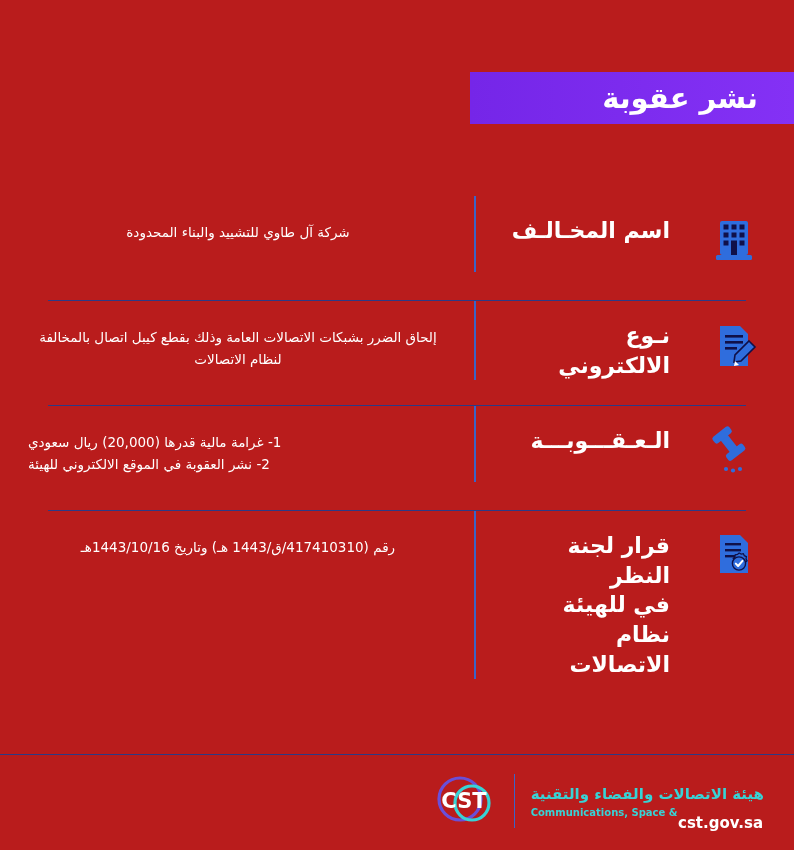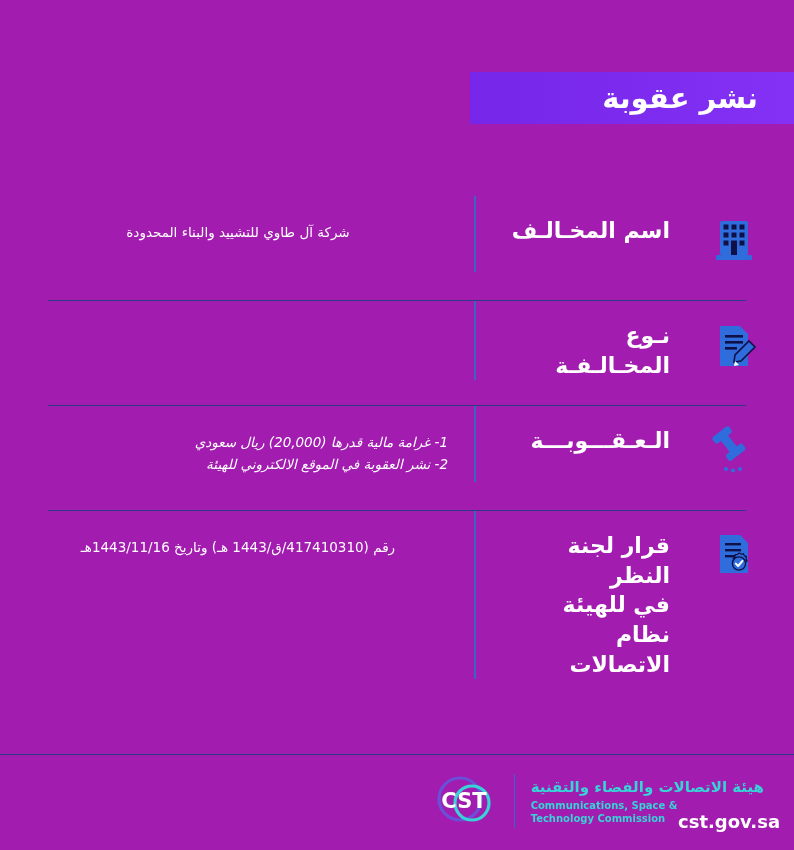--- a/index.html
+++ b/index.html
@@ -11,21 +11,21 @@
     height: 850px;
     background: #101049;
     font-family: "DejaVu Sans", "Liberation Sans", sans-serif;
     overflow: hidden;
     position: relative;
   }
   .page {
     position: relative;
     width: 794px;
     height: 850px;
-    background: #a21caf;
+    background: #b91c1c;
     box-sizing: border-box;
   }
 
   
   .header-band {
     position: absolute;
     top: 72px;
     left: 470px;
     width: 324px;
     height: 52px;
@@ -104,22 +104,21 @@
     direction: rtl;
   }
   .row .value-text {
     color: #ffffff;
     font-size: 13.5px;
     line-height: 1.6;
     white-space: pre-line;
     direction: rtl;
   }
   .row .value-text.numbered {
-    text-align: right;
-    font-style: italic;
+    text-align: left;
   }
   .divider {
     height: 1px;
     background: #2c3a86;
     margin: 0 48px 0 48px;
   }
 
   
   .icon-box {
     width: 58px;
@@ -181,21 +180,21 @@
     font-weight: 700;
     line-height: 1.35;
     direction: ltr;
     text-align: left;
   }
   .footer-url-wrap {
     position: absolute;
     bottom: 18px;
     left: 678px;
     color: #ffffff;
-    font-size: 18px;
+    font-size: 15px;
     font-weight: 700;
     direction: ltr;
   }
 </style>
 </head>
 <body>
 
 <div class="page">
 
   <div class="header-band">
@@ -238,21 +237,24 @@
             <path d="M12 6 h20 l8 8 v32 H12 Z" fill="#2f6ddd"></path>
             <rect x="17" y="15" width="18" height="2.6" fill="#101049"></rect>
             <rect x="17" y="21" width="18" height="2.6" fill="#101049"></rect>
             <rect x="17" y="27" width="12" height="2.6" fill="#101049"></rect>
             <path d="M41 21 l6 6 -14 14 -7 1 1 -7 Z" fill="#2f6ddd" stroke="#101049" stroke-width="1.6"></path>
             <path d="M27 41 l-1 5 5 -1 Z" fill="#ffffff"></path>
           </svg>
         </div>
       </div>
       <div class="label-cell">
-        <div class="label-text">نـوع المخـالـفـة</div>
+        <div class="label-text">نـوع الالكتروني</div>
+      </div>
+      <div class="value-cell">
+        <div class="value-text">إلحاق الضرر بشبكات الاتصالات العامة وذلك بقطع كيبل اتصال بالمخالفة لنظام الاتصالات</div>
       </div>
     </div>
     <div class="divider"></div>
 
     <div class="row">
       <div class="icon-cell">
         <div class="icon-box">
           <svg width="52" height="52" viewBox="0 0 52 52" aria-hidden="true">
             <g transform="rotate(-38 26 26)">
               <rect x="22" y="4" width="9" height="26" rx="2" fill="#2f6ddd"></rect>
@@ -290,32 +292,31 @@
             </g>
           </svg>
         </div>
       </div>
       <div class="label-cell">
         <div class="label-text">قرار لجنة النظر
 في للهيئة
 نظام الاتصالات</div>
       </div>
       <div class="value-cell">
-        <div class="value-text">رقم (417410310/ق/1443 هـ) وتاريخ 1443/11/16هـ</div>
+        <div class="value-text">رقم (417410310/ق/1443 هـ) وتاريخ 1443/10/16هـ</div>
       </div>
     </div>
 
   </div>
 
   <div class="footer">
     <div class="footer-inner">
       <div class="logo-text">
         <div class="logo-ar">هيئة الاتصالات والفضاء والتقنية</div>
         <div class="logo-en">Communications, Space &amp;</div>
-        <div class="logo-en">Technology Commission</div>
       </div>
       <div class="logo-sep"></div>
       <div class="logo-mark">
         <svg width="64" height="64" viewBox="0 0 64 64" aria-hidden="true">
           <circle cx="26" cy="30" r="21" fill="none" stroke="#6a4fd8" stroke-width="3.2"></circle>
           <circle cx="38" cy="34" r="17" fill="none" stroke="#37d3d6" stroke-width="3.2"></circle>
           <text x="30" y="39" font-family="DejaVu Sans, sans-serif" font-size="21" font-weight="bold" fill="#ffffff" text-anchor="middle">CST</text>
         </svg>
       </div>
     </div>

